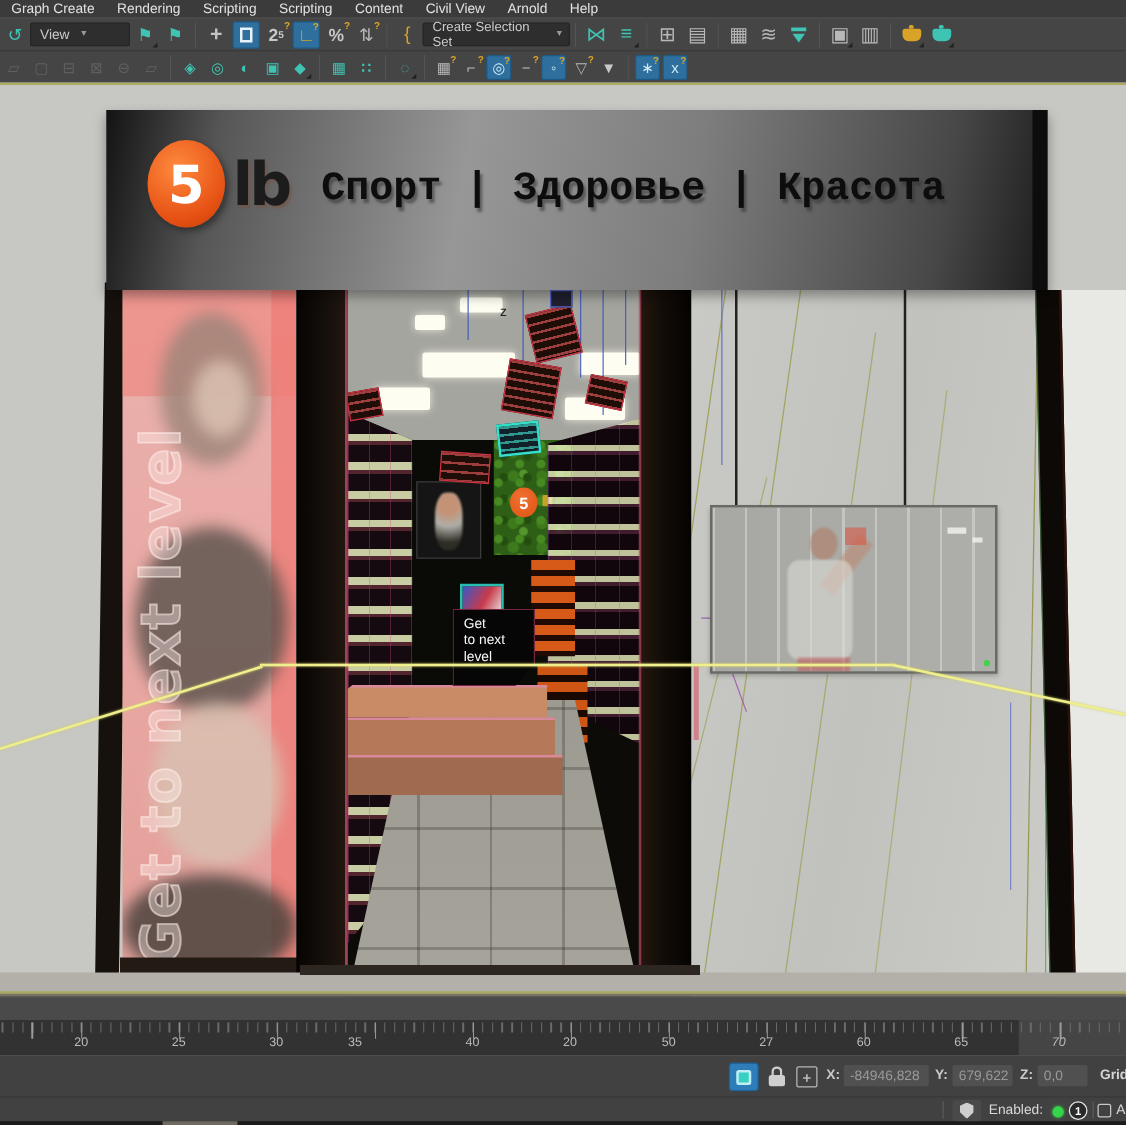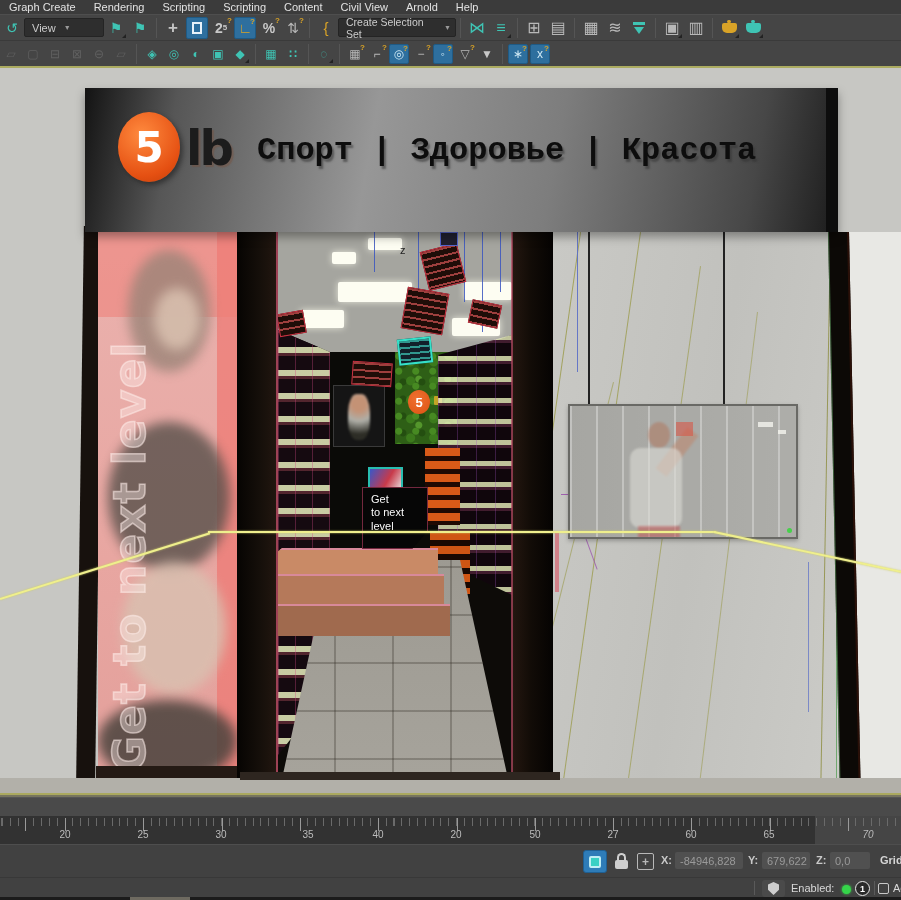--- a/index.html
+++ b/index.html
@@ -463,28 +463,28 @@
     <div class="yline" style="left:714px;top:465px;width:192px;transform:rotate(12deg);transform-origin:left center;"></div>
   </div>
 
   <div id="timeslider"></div>
   <div id="trackbar">
     <div id="ticks-minor"></div>
     <div id="ticks-major"></div>
     <span class="tlab" style="left:65px;">20</span>
     <span class="tlab" style="left:143px;">25</span>
     <span class="tlab" style="left:221px;">30</span>
-    <span class="tlab" style="left:308px;">35</span>
+    <span class="tlab" style="left:284px;">35</span>
     <span class="tlab" style="left:378px;">40</span>
     <span class="tlab" style="left:456px;">20</span>
     <span class="tlab" style="left:535px;">50</span>
     <span class="tlab" style="left:613px;">27</span>
     <span class="tlab" style="left:691px;">60</span>
     <span class="tlab" style="left:769px;">65</span>
-    <span class="tlab" style="left:868px;font-style:italic;">70</span>
+    <span class="tlab" style="left:847px;font-style:italic;">70</span>
   </div>
 
   <div id="status1">
     <div id="iso-btn">
         <div class="inner"></div>
       </div>
     <div id="lock-icon">
       <div class="shackle"></div>
       <div class="body"></div>
     </div>

